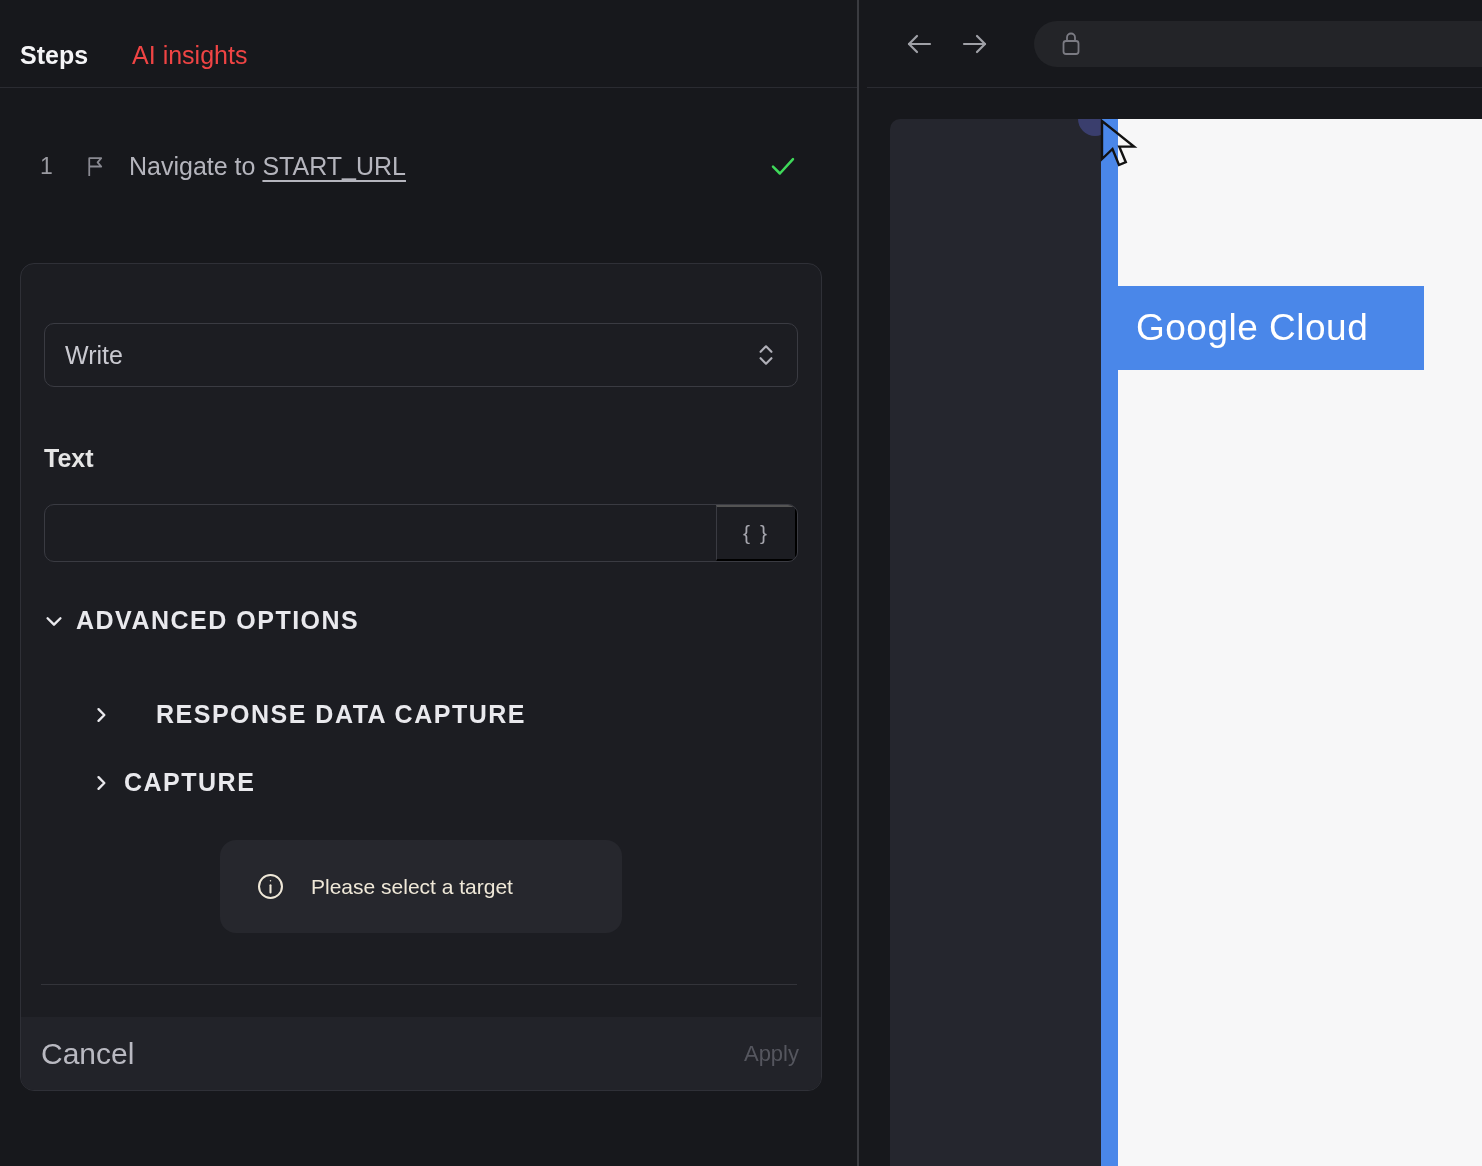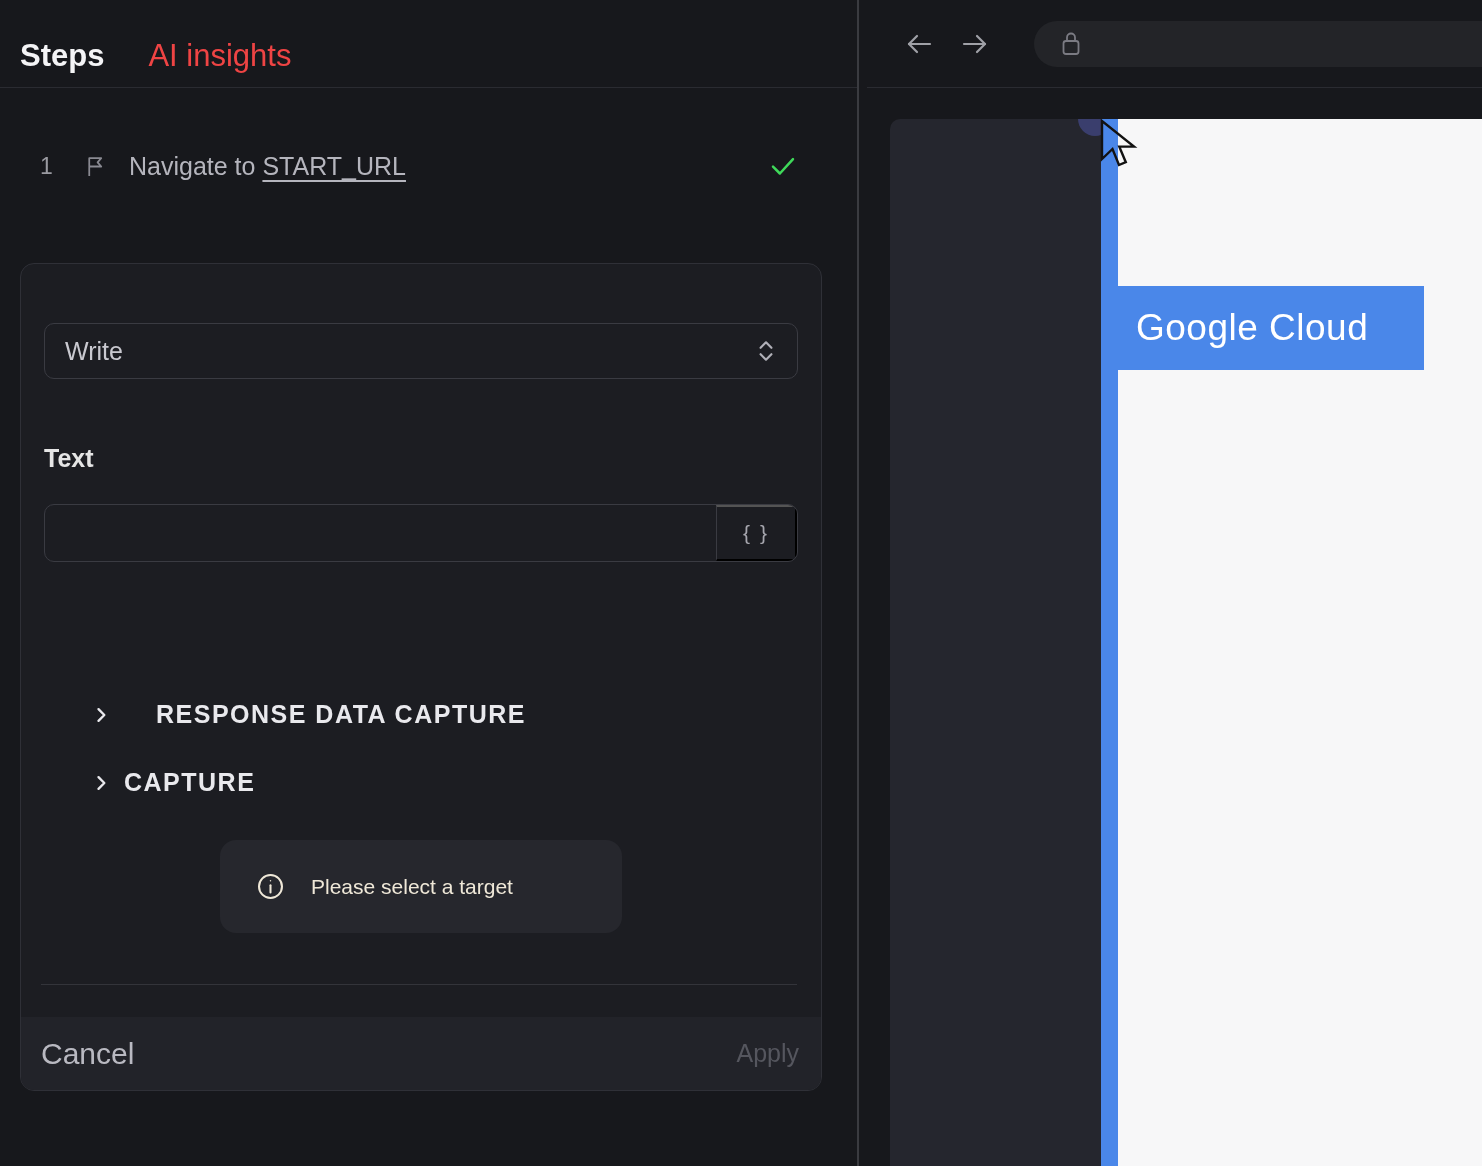--- a/index.html
+++ b/index.html
@@ -25,21 +25,21 @@
     position: absolute; left: 859px; top: 0; right: 0; height: 1166px;
     background: #17181c; overflow: hidden; padding-left: 8px;
   }
 
   
   .topbar {
     position: relative; height: 88px;
     border-bottom: 1px solid #2a2b31;
     display: flex; align-items: center;
   }
-  .tab { font-size: 31px; cursor: default; margin-top: 24px; }
+  .tab { font-size: 25px; cursor: default; margin-top: 24px; }
   .tab-steps { margin-left: 20px; color: #f4f4f6; font-weight: 600; }
   .tab-ai { margin-left: 44px; color: #ef4444; font-weight: 400; }
 
   
   .step-row {
     position: absolute; left: 40px; right: 59px; top: 146px; height: 40px;
     display: flex; align-items: center;
   }
   .step-index { color: #9a9aa1; font-size: 23px; width: 14px; }
   .flag-wrap { margin-left: 29px; display: flex; align-items: center; }
@@ -51,21 +51,21 @@
     text-decoration-thickness: 1.5px;
   }
   .step-check { margin-left: auto; display: flex; align-items: center; }
 
   
   .card {
     position: absolute; left: 20px; top: 263px; width: 802px; height: 828px;
     background: #1c1d22; border: 1px solid #2f3037; border-radius: 14px;
   }
   .cmd-select {
-    position: absolute; left: 23px; right: 23px; top: 59px; height: 56px;
+    position: absolute; left: 23px; right: 23px; top: 59px; height: 64px;
     border: 1px solid #3a3b42; border-radius: 10px;
     display: flex; align-items: center; padding: 15px 20px;
     cursor: pointer;
     text-align: center;
   }
   .cmd-select-value { color: #c9c9d0; font-size: 25px; }
   .cmd-select-caret { margin-left: auto; display: flex; }
 
   .text-label {
     position: absolute; left: 23px; top: 180px;
@@ -124,21 +124,21 @@
     background: #222329;
     border-radius: 0 0 13px 13px;
     display: flex; align-items: center; justify-content: space-between;
     padding: 0 22px 0 20px;
   }
   .btn-cancel {
     background: none; border: none; color: #b9b9c1; font-size: 30px;
     cursor: pointer; font-family: Liberation Sans, sans-serif;
   }
   .btn-apply {
-    background: none; border: none; color: #55565e; font-size: 25px;
+    background: none; border: none; color: #55565e; font-size: 22px;
     cursor: default; font-family: "Liberation Sans", sans-serif;
   }
 
   
   .browser-toolbar {
     position: relative; height: 88px; border-bottom: 1px solid #2a2b31;
   }
   .nav-arrow { position: absolute; top: 28px; cursor: pointer; }
   .nav-back { left: 36px; }
   .nav-fwd { left: 92px; }
@@ -216,20 +216,28 @@
       </span>
     </div>
 
     <div class="text-label">Text</div>
 
     <div class="input-group">
       <input class="text-input" type="text" value="" style="">
       <button class="braces-btn">{ }</button>
     </div>
 
+    <div class="adv-row">
+      <span style="display:flex">
+        <svg width="22" height="22" viewBox="0 0 24 24" fill="none" stroke="#e9e9ed" stroke-width="2.6" stroke-linecap="round" stroke-linejoin="round">
+          <path d="M5 9 L12 16 L19 9"></path>
+        </svg>
+      </span>
+      <span class="adv-label">ADVANCED OPTIONS</span>
+    </div>
 
     <div class="sub-row rdc">
       <span style="display:flex">
         <svg width="20" height="22" viewBox="0 0 24 24" fill="none" stroke="#e9e9ed" stroke-width="2.8" stroke-linecap="round" stroke-linejoin="round">
           <path d="M9 5 L16 12 L9 19"></path>
         </svg>
       </span>
       <span class="sub-label">RESPONSE DATA CAPTURE</span>
     </div>
 

